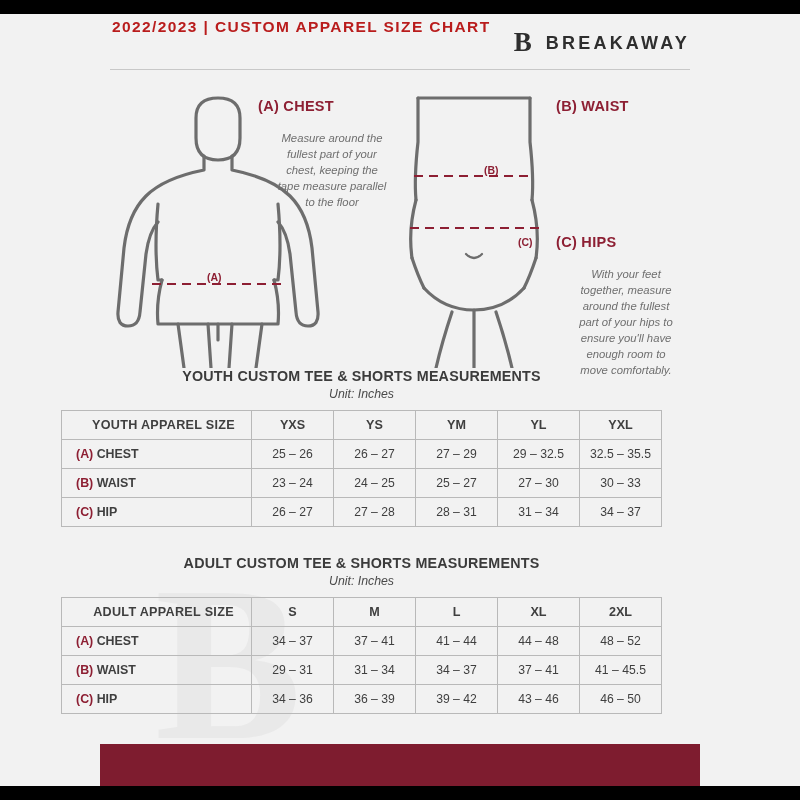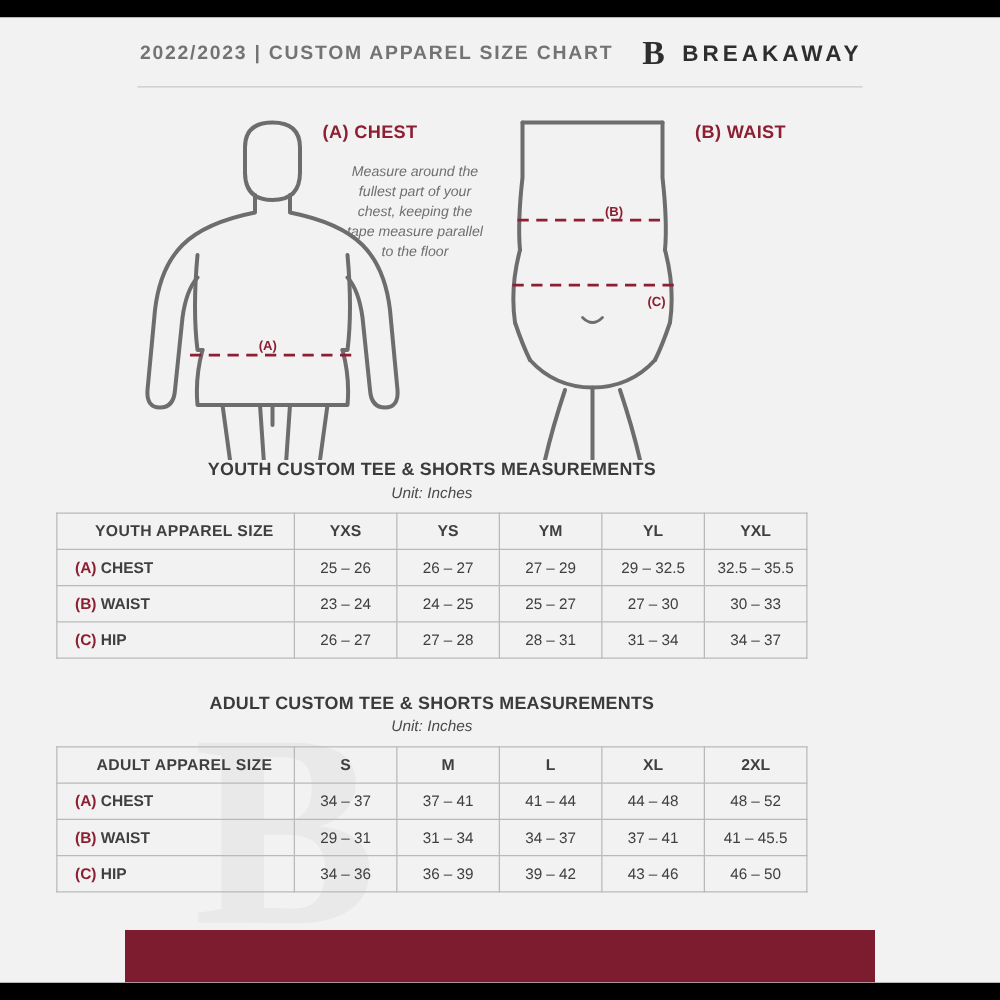--- a/index.html
+++ b/index.html
@@ -58,25 +58,25 @@
   
   .header {
     position: absolute;
     left: 0; top: 0;
     width: 800px;
     height: 62px;
   }
   .header-title {
     position: absolute;
     left: 112px;
-    top: 20px;
+    top: 4px;
     font-size: 15.5px;
     font-weight: bold;
     letter-spacing: 1.4px;
-    color: #737373;
+    color: #b91c1c;
   }
   .brand {
     position: absolute;
     right: 110px;
     top: 16px;
     display: flex;
     align-items: center;
     gap: 14px;
   }
   .brand-mark {
@@ -140,21 +140,21 @@
 
   .marker {
     position: absolute;
     font-size: 10.5px;
     font-weight: bold;
     color: #8d1f33;
   }
   
   .tables {
     position: absolute;
-    left: 0;
+    left: 16px;
     top: 354px;
     width: 691px;
   }
   .tbl-title {
     text-align: center;
     font-size: 14.3px;
     font-weight: bold;
     color: #3b3b3b;
     letter-spacing: 0.2px;
   }
@@ -276,20 +276,24 @@
       <span class="marker" style="left:207px; top:195px;">(A)</span>
       <span class="marker" style="left:484px; top:88px;">(B)</span>
       <span class="marker" style="left:518px; top:160px;">(C)</span>
 
       <div class="note note-chest">
         <h3>(A) CHEST</h3>
         <p>Measure around the fullest part of your chest, keeping the tape measure parallel to the floor</p>
       </div>
       <div class="note note-waist">
         <h3>(B) WAIST</h3>
+      </div>
+      <div class="note note-hips">
+        <h3>(C) HIPS</h3>
+        <p>With your feet together, measure around the fullest part of your hips to ensure you'll have enough room to move comfortably.</p>
       </div>
     </div>
 
     <div class="tables">
 
       <div class="tbl-title">YOUTH CUSTOM TEE &amp; SHORTS MEASUREMENTS</div>
       <div class="tbl-unit">Unit: Inches</div>
       <table>
         <tbody>
             <tr>

